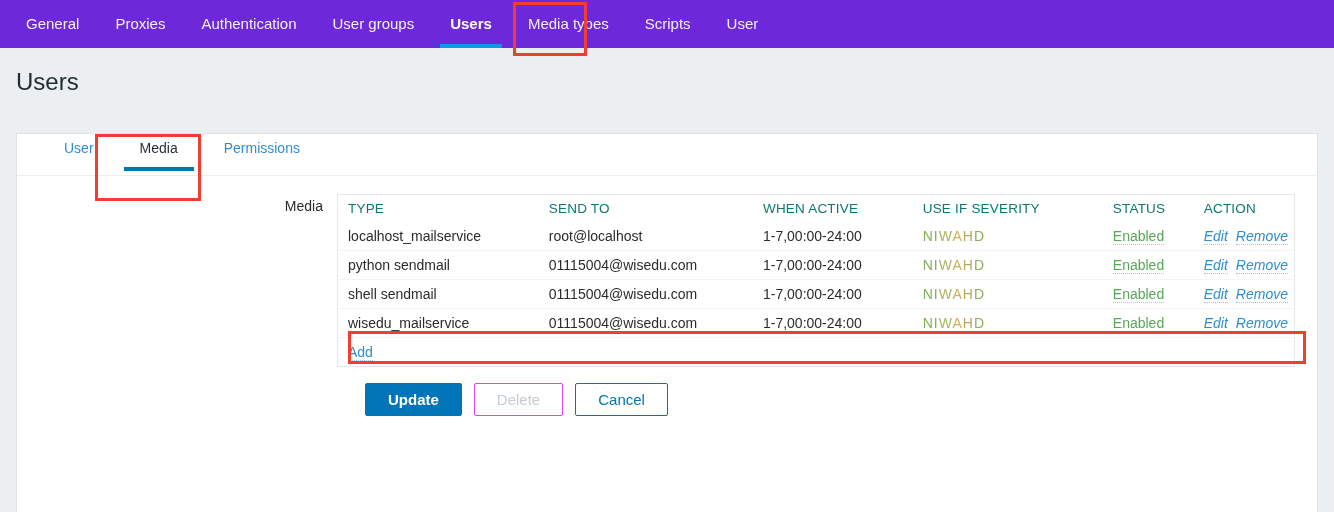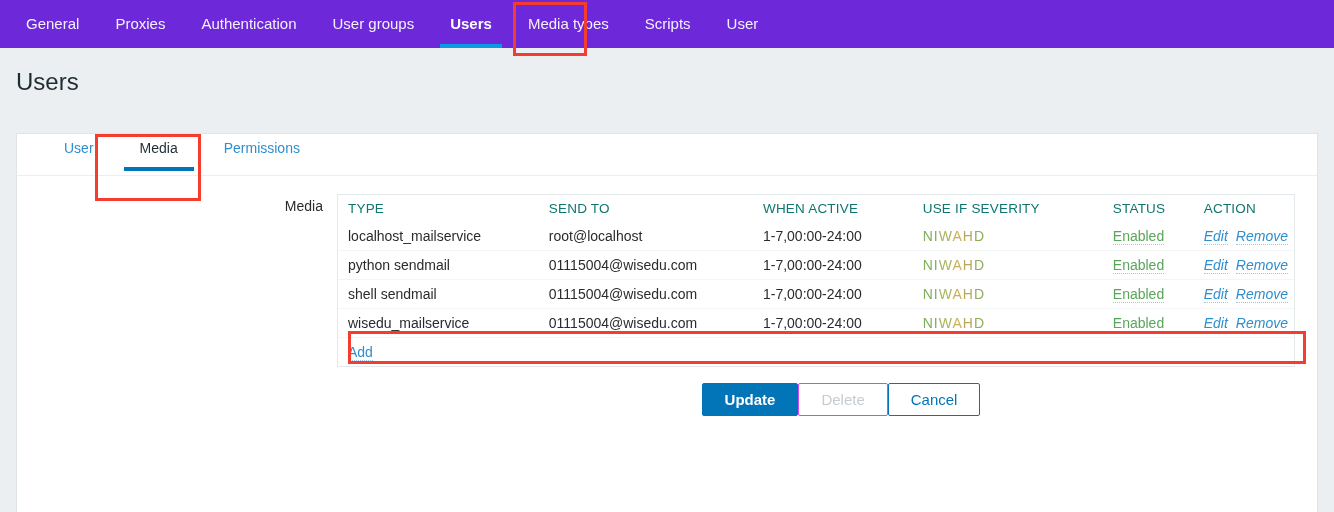--- a/index.html
+++ b/index.html
@@ -204,21 +204,21 @@
     padding-top: 5px;
     padding-bottom: 8px;
     border-top: 1px solid #f2f4f5;
   }
 
   
   .button-bar {
     display: flex;
     align-items: center;
     padding: 16px 0 0 348px;
-    justify-content: center;
+    gap: 12px;
   }
   .btn {
     font-size: 15px;
     font-family: "Liberation Sans", sans-serif;
     padding: 0 22px;
     height: 33px;
     line-height: 31px;
     border-radius: 2px;
     box-sizing: border-box;
     text-align: center;

